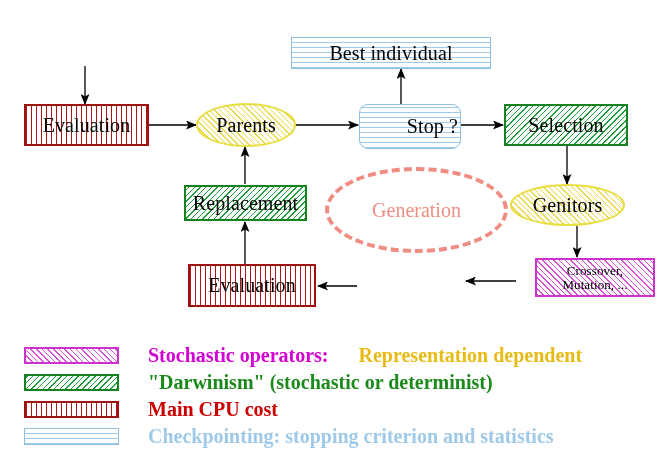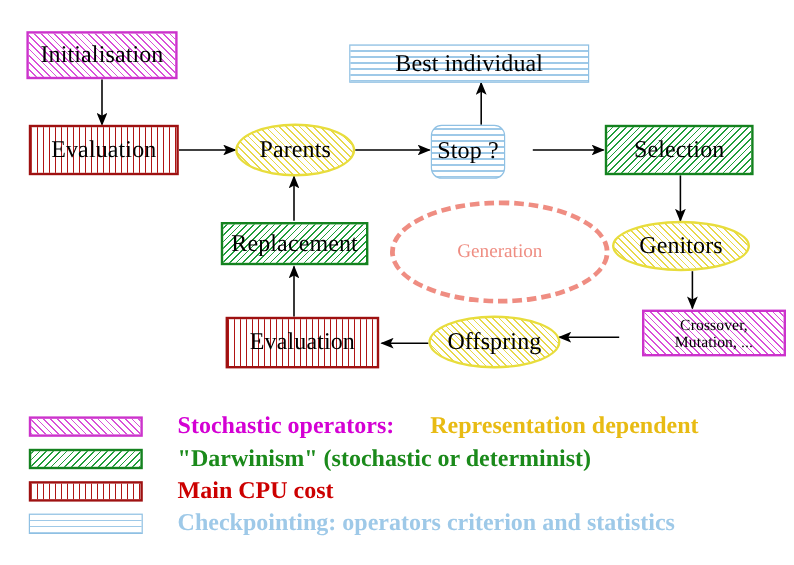--- a/index.html
+++ b/index.html
@@ -54,21 +54,21 @@
 
   
   .t-big{font-size:20px;}
   .t-mid{font-size:20px;}
   .t-sm{font-size:13px;}
 
   
   .generation{
     position:absolute;border:4px dashed #ef8d82;border-radius:50%;
     display:flex;align-items:center;justify-content:center;
-    color:#ef8d82;font-size:16px;background:transparent;
+    color:#ef8d82;font-size:20px;background:transparent;
   }
 
   
   .arrow{position:absolute;}
   .arrow svg{display:block;overflow:visible;}
 
   
   .legend{position:absolute;left:0;top:334px;width:662px;height:137px;}
   .legend-row{position:absolute;left:24px;height:22px;display:flex;
               align-items:center;width:620px;}
@@ -111,56 +111,50 @@
       <line x1="516" y1="281" x2="466" y2="281" stroke="#000" stroke-width="1.3" marker-end="url(#ah)"></line>
 
       <line x1="357" y1="286" x2="318" y2="286" stroke="#000" stroke-width="1.3" marker-end="url(#ah)"></line>
 
       <line x1="245" y1="264" x2="245" y2="222" stroke="#000" stroke-width="1.3" marker-end="url(#ah)"></line>
 
       <line x1="245" y1="184" x2="245" y2="147" stroke="#000" stroke-width="1.3" marker-end="url(#ah)"></line>
     </svg>
   </div>
 
-  <div class="node fill-magenta t-big" style="left:22px;top:26px;width:126px;height:40px;">
-    <span class="lbl">Initialisation</span>
-  </div>
 
   <div class="node fill-red t-big" style="left:24px;top:104px;width:125px;height:42px;">
     <span class="lbl">Evaluation</span>
   </div>
 
   <div class="node fill-blue t-big" style="left:291px;top:37px;width:200px;height:32px;">
     <span class="lbl">Best individual</span>
   </div>
 
   <div class="node fill-yellow ellipse t-big" style="left:196px;top:103px;width:100px;height:44px;">
     <span class="lbl">Parents</span>
   </div>
 
-  <div class="node fill-blue rounded t-big" style="left:359px;top:104px;width:62px;height:45px;">
+  <div class="node fill-blue rounded t-big" style="left:359px;top:104px;width:102px;height:45px;justify-content:flex-end;">
     <span class="lbl">Stop ?</span>
   </div>
 
   <div class="node fill-green t-big" style="left:504px;top:104px;width:124px;height:42px;">
     <span class="lbl">Selection</span>
   </div>
 
   <div class="node fill-yellow ellipse t-big" style="left:510px;top:184px;width:115px;height:42px;">
     <span class="lbl">Genitors</span>
   </div>
 
   <div class="node fill-magenta t-sm" style="left:535px;top:258px;width:120px;height:39px;flex-direction:column;">
     <span class="lbl">Crossover,</span>
     <span class="lbl">Mutation, ...</span>
   </div>
 
-  <div class="node fill-yellow ellipse t-big" style="left:357px;top:263px;width:110px;height:44px;">
-    <span class="lbl">Offspring</span>
-  </div>
 
   <div class="node fill-red t-big" style="left:188px;top:264px;width:128px;height:43px;">
     <span class="lbl">Evaluation</span>
   </div>
 
   <div class="node fill-green t-mid" style="left:184px;top:185px;width:123px;height:36px;">
     <span class="lbl">Replacement</span>
   </div>
 
   <div class="generation" style="left:325px;top:167px;width:175px;height:78px;">
@@ -180,18 +174,18 @@
       <span class="legend-text lg-green">"Darwinism" (stochastic or determinist)</span>
     </div>
 
     <div class="legend-row" style="top:64px;">
       <span class="swatch fill-red"></span>
       <span class="legend-text lg-red">Main CPU cost</span>
     </div>
 
     <div class="legend-row" style="top:91px;">
       <span class="swatch fill-blue"></span>
-      <span class="legend-text lg-blue">Checkpointing: operators criterion and statistics</span>
+      <span class="legend-text lg-blue">Checkpointing: stopping criterion and statistics</span>
     </div>
 
   </div>
 
 </div>
 
 </body></html>

